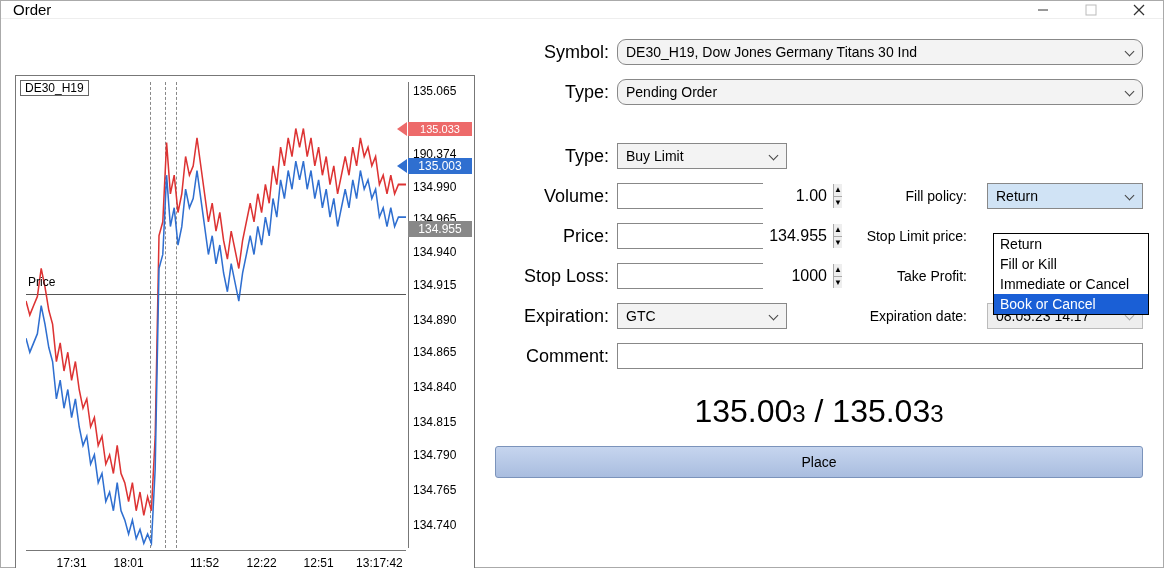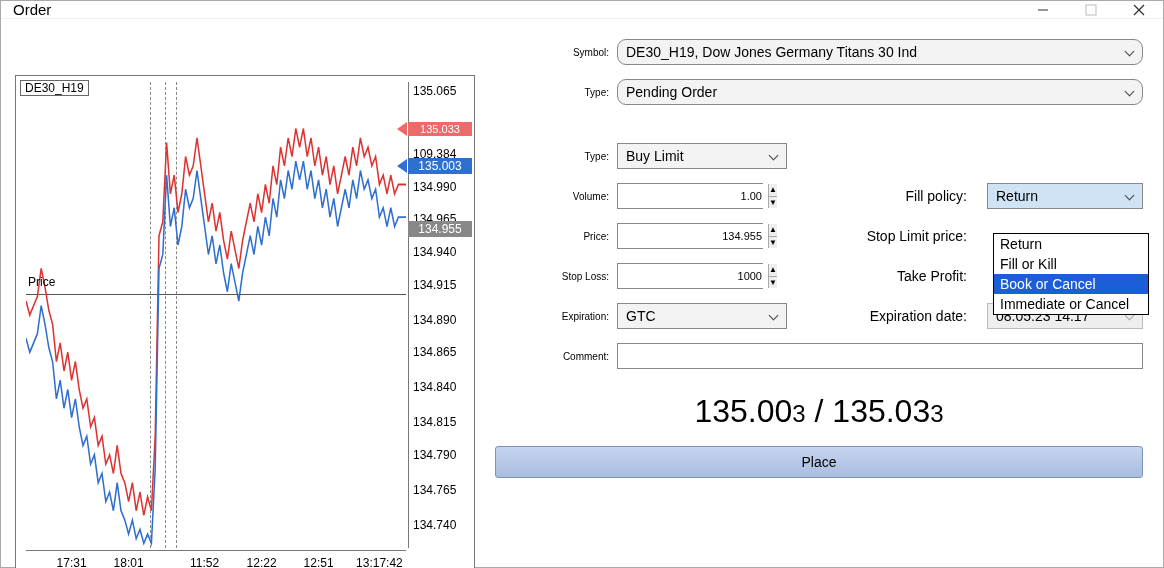--- a/index.html
+++ b/index.html
@@ -192,21 +192,21 @@
   .row {
     display: flex;
     align-items: center;
     margin-bottom: 14px;
     min-height: 26px;
   }
   .row .lbl {
     width: 122px;
     text-align: right;
     padding-right: 8px;
-    font-size: 10px;
+    font-size: 18px;
   }
   .row .mid-lbl {
     flex: 1;
     text-align: right;
     padding-right: 20px;
     font-size: 14px;
   }
   .combo {
     display: flex;
     align-items: center;
@@ -246,21 +246,21 @@
     width: 146px;
     height: 26px;
     border: 1px solid #888;
     background: #fff;
   }
   .spin input {
     flex: 1;
     border: none;
     text-align: right;
     padding-right: 6px;
-    font-size: 11px;
+    font-size: 16px;
     outline: none;
     font-family: inherit;
   }
   .spin-btns {
     width: 18px;
     display: flex;
     flex-direction: column;
     border-left: 1px solid #aaa;
   }
   .spin-btn {
@@ -362,21 +362,21 @@
 
           <div class="tri-red" style="top:10%"></div>
           <div class="marker-red" style="top:10%">135.033</div>
           <div class="tri-blue" style="top:18%"></div>
           <div class="marker-blue" style="top:18%">135.003</div>
           <div class="marker-gray" style="top:31.5%">134.955</div>
         </div>
 
         <div class="axis-y">
           <span class="ytick" style="top:2%">135.065</span>
-          <span class="ytick" style="top:15.5%">109.384</span>
+          <span class="ytick" style="top:15.5%">190.374</span>
           <span class="ytick" style="top:22.5%">134.990</span>
           <span class="ytick" style="top:29.5%">134.965</span>
           <span class="ytick" style="top:36.5%">134.940</span>
           <span class="ytick" style="top:43.5%">134.915</span>
           <span class="ytick" style="top:51%">134.890</span>
           <span class="ytick" style="top:58%">134.865</span>
           <span class="ytick" style="top:65.5%">134.840</span>
           <span class="ytick" style="top:73%">134.815</span>
           <span class="ytick" style="top:80%">134.790</span>
           <span class="ytick" style="top:87.5%">134.765</span>
@@ -485,18 +485,18 @@
         <span>135.00</span><span class="sub">3</span>
         /
         <span>135.03</span><span class="sub">3</span>
       </div>
 
       <div class="place-btn">Place</div>
 
       <div class="dropdown" style="left:calc(100% - 156px); top:202px; width:156px">
         <div class="opt">Return</div>
         <div class="opt">Fill or Kill</div>
+        <div class="opt">Immediate or Cancel</div>
         <div class="opt selected">Book or Cancel</div>
-        <div class="opt">Immediate or Cancel</div>
       </div>
     </div>
   </div>
 </div>
 
 </body></html>

